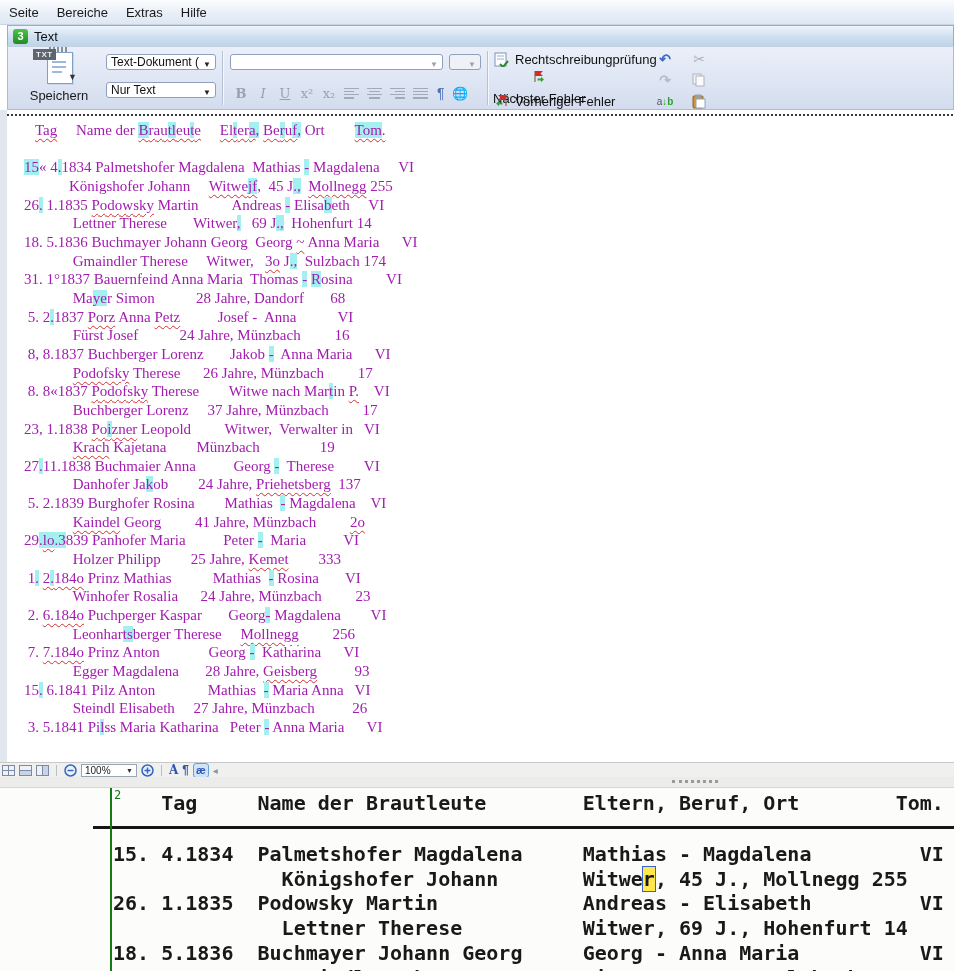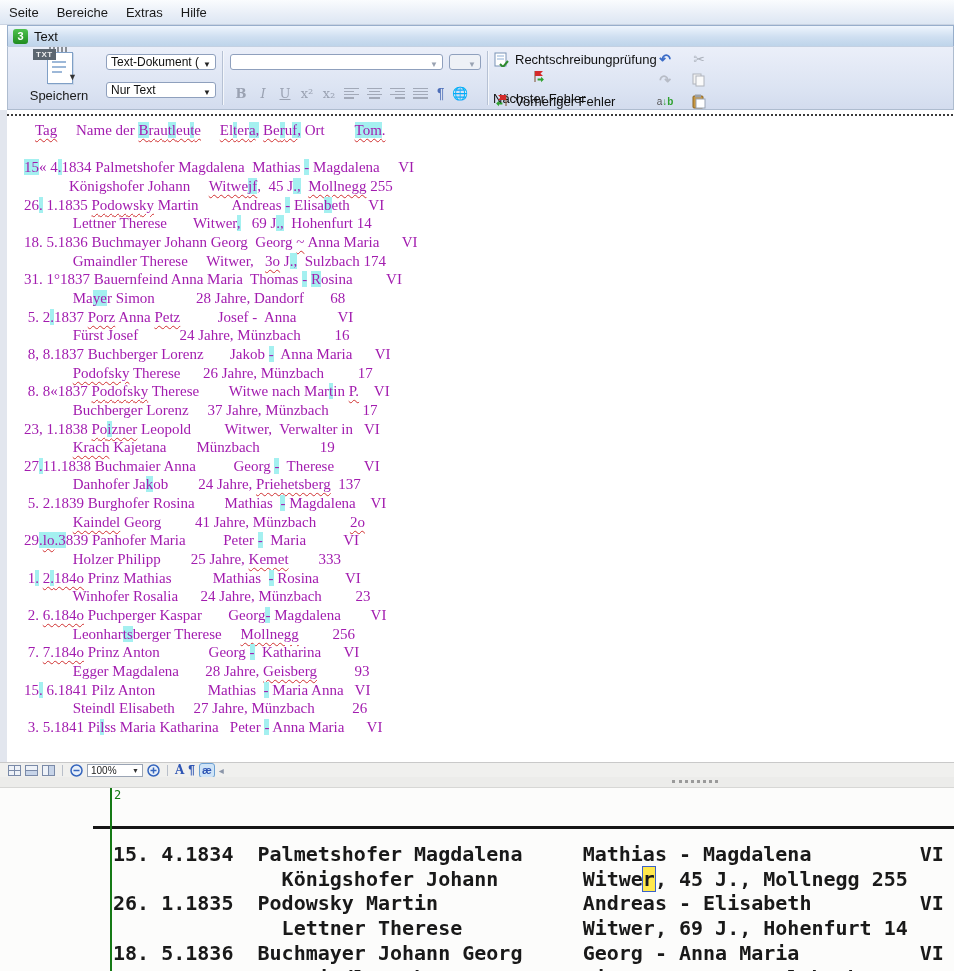--- a/index.html
+++ b/index.html
@@ -56,21 +56,21 @@
     font-family:"DejaVu Sans Mono",monospace;font-size:14px;color:#111;}
   .dotline{margin-top:4px;border-top:2px dotted #3a3a3a;width:954px;}
   .textlines{margin:5px 0 0 0;font-family:Liberation Serif, serif;font-size:15px;line-height:18.65px;
     color:#a21caf;white-space:pre;padding-left:17px;}
   .textlines .h{background:#a4f0f0;}
   .textlines .s{text-decoration:underline wavy #d03030 1px;text-underline-offset:3px;}
   .textlines .hs{background:#a4f0f0;text-decoration:underline wavy #d03030 1px;text-underline-offset:3px;}
 
   
   .statusbar{position:absolute;left:0;top:762px;width:954px;height:15px;background:#f0f0ee;
-    border-top:1px solid #c9c9c9;display:flex;align-items:center;padding-left:8px;box-sizing:border-box;gap:4px;}
+    border-top:1px solid #c9c9c9;display:flex;align-items:center;padding-left:2px;box-sizing:border-box;gap:4px;}
   .sb-sep{width:1px;height:11px;background:#b9bfc9;margin:0 3px;}
   .sb-ico{display:inline-flex;align-items:center;justify-content:center;height:13px;}
   .zoomcombo{width:56px;height:13px;background:#fff;border:1px solid #9aa4b4;font-size:10px;color:#222;
     display:flex;align-items:center;padding:0 3px;box-sizing:border-box;}
   .zoomcombo .caret{margin-left:auto;font-size:7px;color:#333;}
   .sb-letter{font-family:"DejaVu Serif",serif;font-weight:bold;color:#2f55b4;font-size:12px;}
   .sb-toggle{border:1px solid #6b9fd2;background:#cfe4f7;border-radius:3px;padding:0 2px;height:13px;
     display:inline-flex;align-items:center;color:#2f55b4;font-size:11px;font-weight:bold;}
 
   
@@ -280,17 +280,18 @@
   <span class="sb-letter" style="font-family:'Liberation Sans',sans-serif;">¶</span>
   <span class="sb-toggle">æ</span>
   <span style="color:#8a95a8;font-size:10px;">◂</span>
 </div>
 
 <div class="splitter">
   <div class="grip"></div>
 </div>
 
 <div class="scan">
+  <div class="scantext scan-head"><div><span>     Tag     Name der Brautleute        Eltern, Beruf, Ort        Tom.</span></div></div>
   <div class="scan-rule"></div>
   <div class="scantext scan-rows"><div><span> 15. 4.1834  Palmetshofer Magdalena     Mathias - Magdalena         VI</span></div><div><span>               Königshofer Johann       Witwe</span><span class="m">r</span><span>, 45 J., Mollnegg 255</span></div><div><span> 26. 1.1835  Podowsky Martin            Andreas - Elisabeth         VI</span></div><div><span>               Lettner Therese          Witwer, 69 J., Hohenfurt 14</span></div><div><span> 18. 5.1836  Buchmayer Johann Georg     Georg - Anna Maria          VI</span></div><div><span>               Gmaindler Therese        Witwer, 3o J., Sulzbach 174</span></div></div>
   <div class="scanline-v"></div>
   <div class="zone-num">2</div>
 </div>
 
 </body></html>

